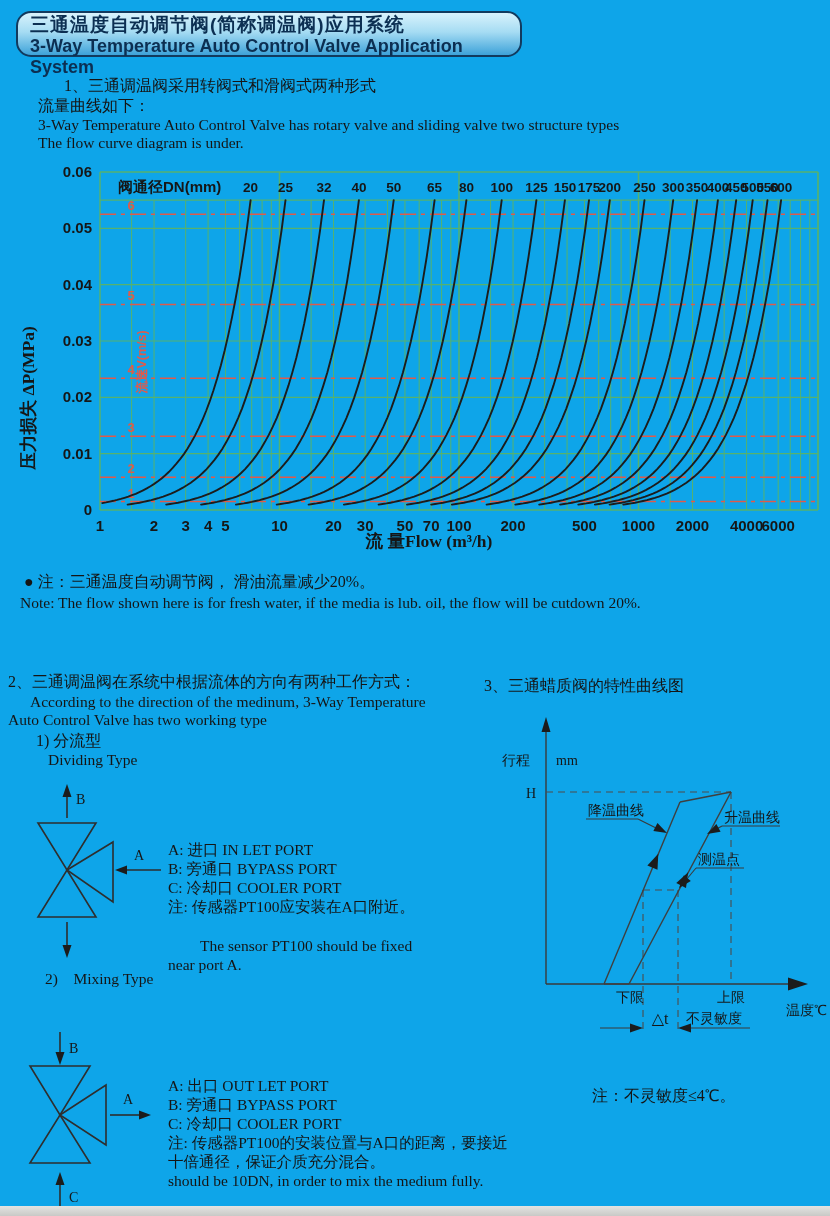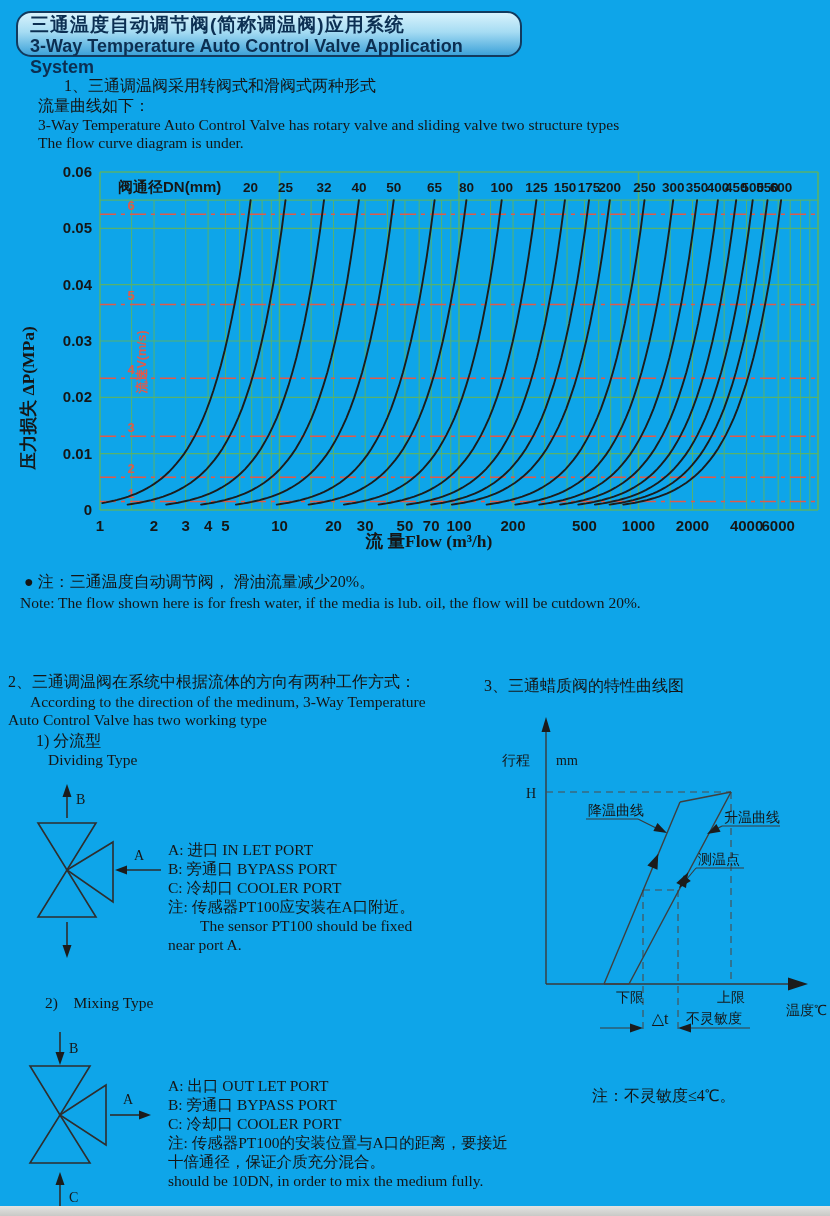--- a/index.html
+++ b/index.html
@@ -8,21 +8,21 @@
   .abs{position:absolute;}
   
   .hdr{left:16px;top:11px;width:506px;height:46px;border:2.5px solid #123a5e;border-radius:15px;
        background:linear-gradient(180deg,#d8f2fc 0%,#a6dcf3 45%,#3da2d9 100%);
        padding:1px 12px 2px 12px;box-sizing:border-box;font-family:"Liberation Sans",sans-serif;}
   .hdr-zh{font-size:19px;font-weight:bold;color:#0c2f52;letter-spacing:1px;line-height:22px;}
   .hdr-en{font-size:18px;font-weight:bold;color:#0c2f52;line-height:21px;}
   .zh{font-size:16px;white-space:nowrap;}
   .en{font-size:15.5px;white-space:nowrap;}
   .ports div{line-height:19px;white-space:nowrap;font-size:15.5px;}
-  .ind{padding-left:32px;}
+  .ind{padding-left:32px;margin-top:20px;}
   svg text{font-family:"Liberation Serif",serif;fill:#161616;}
   svg .tick{font-family:"Liberation Sans",sans-serif;font-weight:bold;font-size:15px;}
   svg .dnlabel{font-family:"Liberation Sans",sans-serif;font-weight:bold;font-size:13.5px;}
   svg .vlabel{font-family:"Liberation Sans",sans-serif;font-weight:bold;font-size:13px;fill:#e05a4b;}
   svg .vlabel2{font-family:"Liberation Sans",sans-serif;font-weight:bold;font-size:12.5px;fill:#e05a4b;}
   svg .axis-title{font-weight:bold;font-size:17.5px;}
   svg .dlab{font-size:14px;}
   .strip{left:0;top:1206px;width:830px;height:10px;background:linear-gradient(180deg,#e4e4e2,#c9c9c6);}
 </style>
 </head>
@@ -204,21 +204,21 @@
 
   <div class="abs ports" style="left:168px;top:840px;">
     <div>A: 进口 IN LET PORT</div>
     <div>B: 旁通口 BYPASS PORT</div>
     <div>C: 冷却口 COOLER PORT</div>
     <div>注: 传感器PT100应安装在A口附近。</div>
     <div class="ind">The sensor PT100 should be fixed</div>
     <div>near port A.</div>
   </div>
 
-  <div class="abs en" style="left:45px;top:994px;white-space:pre;">2)    Mixing Type</div>
+  <div class="abs en" style="left:45px;top:970px;white-space:pre;">2)    Mixing Type</div>
 
   <svg class="abs" style="left:15px;top:1028px;" width="160" height="185" viewBox="0 0 160 185">
     <g stroke="#2e2e2e" stroke-width="1.6" fill="none">
       <path d="M15 38 L75 38 L45 87 Z"></path>
       <path d="M15 135 L75 135 L45 87 Z"></path>
       <path d="M45 87 L91 57 L91 117 Z"></path>
       <line x1="45" y1="4" x2="45" y2="28"></line>
       <line x1="95" y1="87" x2="126" y2="87"></line>
       <line x1="45" y1="182" x2="45" y2="154"></line>
     </g>

